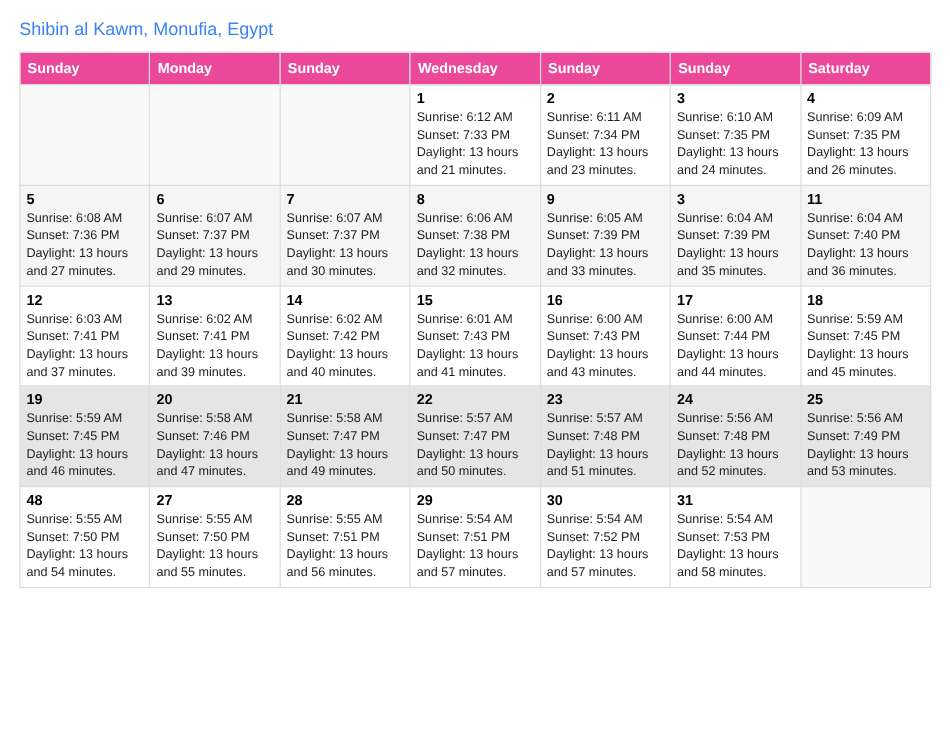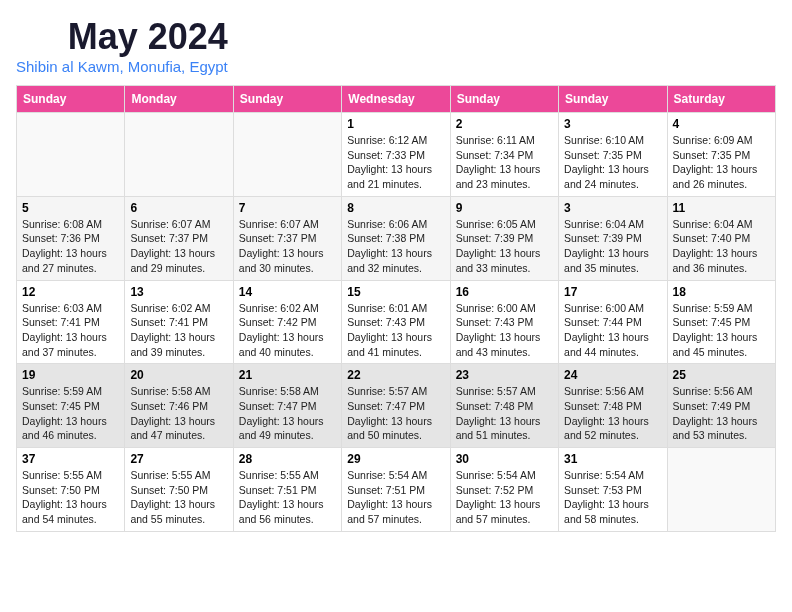--- a/index.html
+++ b/index.html
@@ -88,21 +88,20 @@
       background: #f9f9f9;
     }
     tr:nth-child(odd) td:not(.empty-cell) {
     }
   </style>
 </head>
 <body>
 
 <div class="header">
   <div class="title-section">
-    <div class="month-title">May 2024</div>
     <div class="location">Shibin al Kawm, Monufia, Egypt</div>
   </div>
 </div>
 
 <table class="calendar">
   <thead>
     <tr>
     <th>Sunday</th>
         <th>Monday</th>
         <th>Sunday</th>
@@ -219,21 +218,21 @@
           <span class="day-num">24</span>
           <div class="day-info">Sunrise: 5:56 AM<br>Sunset: 7:48 PM<br>Daylight: 13 hours<br>and 52 minutes.</div>
         </td>
         <td>
           <span class="day-num">25</span>
           <div class="day-info">Sunrise: 5:56 AM<br>Sunset: 7:49 PM<br>Daylight: 13 hours<br>and 53 minutes.</div>
         </td>
       </tr>
       <tr>
         <td>
-          <span class="day-num">37</span>
+          <span class="day-num">48</span>
           <div class="day-info">Sunrise: 5:55 AM<br>Sunset: 7:50 PM<br>Daylight: 13 hours<br>and 54 minutes.</div>
         </td>
         <td>
           <span class="day-num">27</span>
           <div class="day-info">Sunrise: 5:55 AM<br>Sunset: 7:50 PM<br>Daylight: 13 hours<br>and 55 minutes.</div>
         </td>
         <td>
           <span class="day-num">28</span>
           <div class="day-info">Sunrise: 5:55 AM<br>Sunset: 7:51 PM<br>Daylight: 13 hours<br>and 56 minutes.</div>
         </td>

